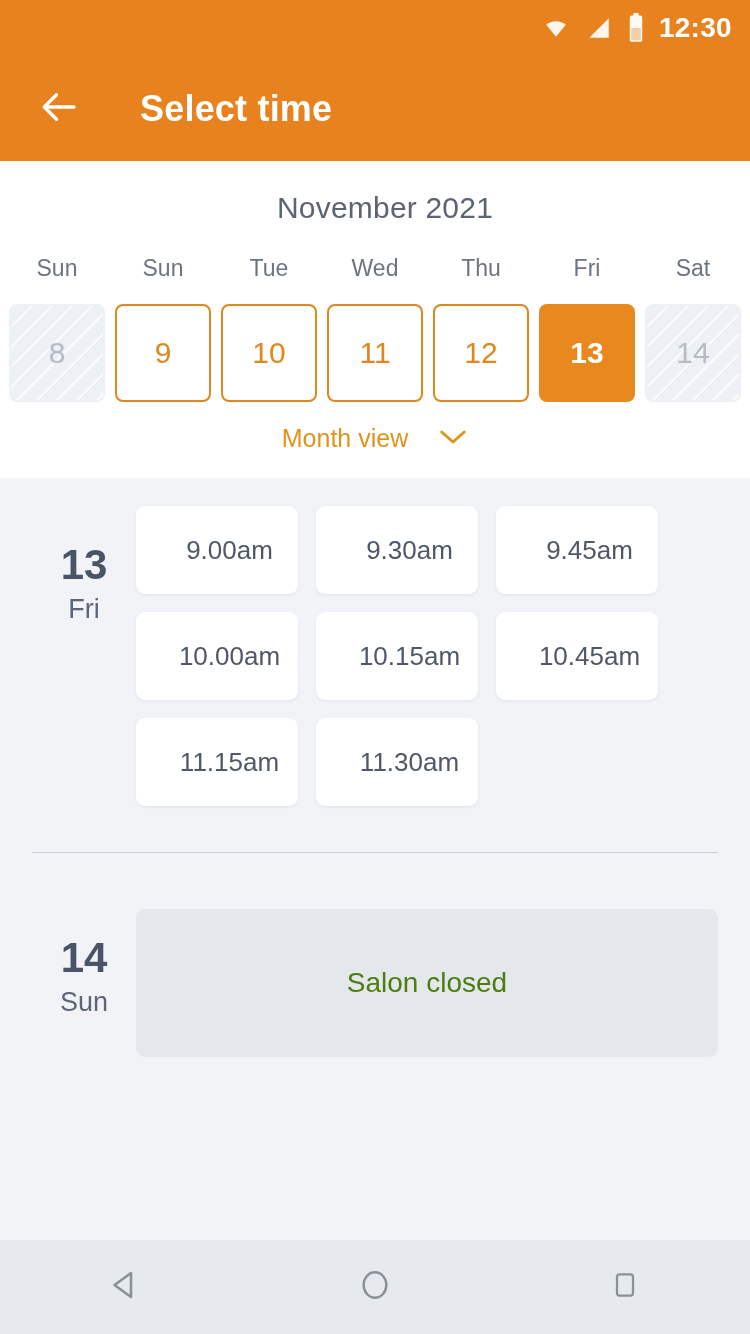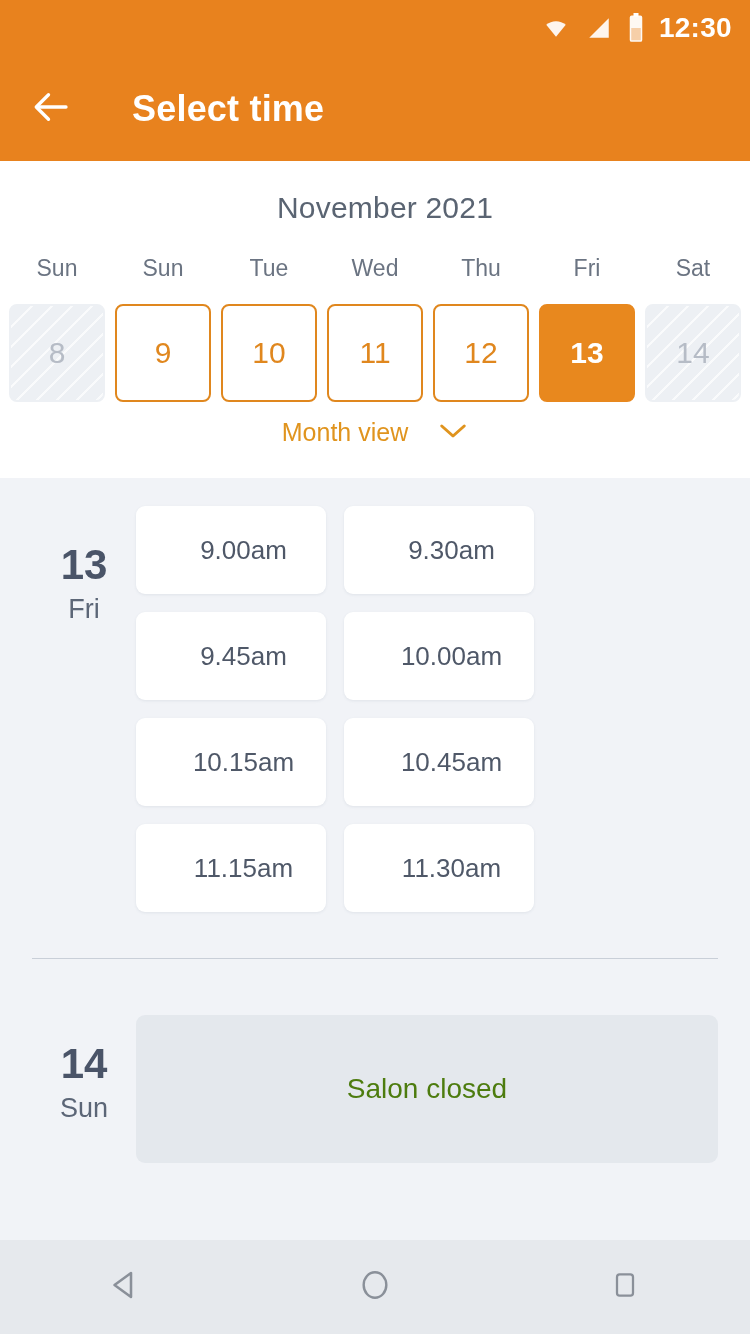--- a/index.html
+++ b/index.html
@@ -16,21 +16,21 @@
     height:56px; background:#E8821E; flex:0 0 56px;
     display:flex; align-items:center; justify-content:flex-end;
     padding-right:18px; gap:14px;
   }
   .sb-icon { display:flex; align-items:center; }
   .sb-time { color:#fff; font-size:28px; font-weight:bold; letter-spacing:.3px; }
 
   
   .appbar {
     background:#E8821E; flex:0 0 105px;
-    display:flex; align-items:center; padding-left:28px; gap:56px;text-align:center;
+    display:flex; align-items:center; padding-left:36px; gap:56px;text-align:center;
   }
   .back-btn { width:48px; height:48px; display:flex; align-items:center; justify-content:center; }
   .appbar-title { color:#fff; font-size:36px; font-weight:bold; letter-spacing:.2px; }
 
   
   .calendar { background:#fff; flex:0 0 317px; padding-top:30px; }
   .cal-month { text-align:center; font-size:30px; color:#5A6472; letter-spacing:.2px;margin-left:20px; }
   .weekdays { display:flex; margin-top:30px; padding:0 4px; }
   .weekday { flex:1; text-align:center; font-size:23px; color:#6B7482; }
   .dates { display:flex; margin-top:22px; padding:0 4px; gap:0; }
@@ -39,33 +39,33 @@
     display:flex; align-items:center; justify-content:center;
     font-size:30px; position:relative;
   }
   .date-cell.available { background:#fff; border:2px solid #E0871E; color:#E0871E; }
   .date-cell.selected  { background:#E8881E; color:#fff; font-weight:bold; border:2px solid #E8881E; }
   .date-cell.disabled  {
     background:#EDF0F4; color:#B6BCC6; border:2px solid #EDF0F4;
     background-image:repeating-linear-gradient(135deg, rgba(255,255,255,.7) 0 2px, rgba(0,0,0,0) 2px 14px);
   }
   .monthview-row {
-    margin-top:16px; display:flex; align-items:center; justify-content:center; gap:30px;
+    margin-top:22px; display:flex; align-items:center; justify-content:center; gap:30px;
   }
   .monthview-label { color:#E0941E; font-size:25px; }
 
   
   .body-scroll { flex:1 1 auto; background:#F1F3F7; overflow:hidden; position:relative; }
   .day-section { display:flex; padding:28px 32px 0 32px; }
   .day-label { width:104px; flex:0 0 104px; padding-top:38px; text-align:center; }
   .day-num { font-size:42px; font-weight:bold; color:#4A5468; line-height:1; }
   .day-dow { font-size:27px; color:#5C6677; margin-top:8px; }
   .slots { flex:1; display:flex; flex-wrap:wrap; gap:18px 18px; }
   .slot {
-    width:190px; height:88px; background:#fff; border-radius:9px;
+    width:162px; height:88px; background:#fff; border-radius:9px;
     display:flex; align-items:center; justify-content:center;
     font-size:26px; color:#4F5868;
     box-shadow:0 1px 3px rgba(80,95,120,.10);
     padding-left:25px;
   }
   .divider { height:1px; background:#C9CFD8; margin:46px 32px 0 32px; }
   .closed-box {
     flex:1; height:148px; background:#E4E8ED; border-radius:9px;
     display:flex; align-items:center; justify-content:center;
     font-size:28px; color:#4d7c0f;

